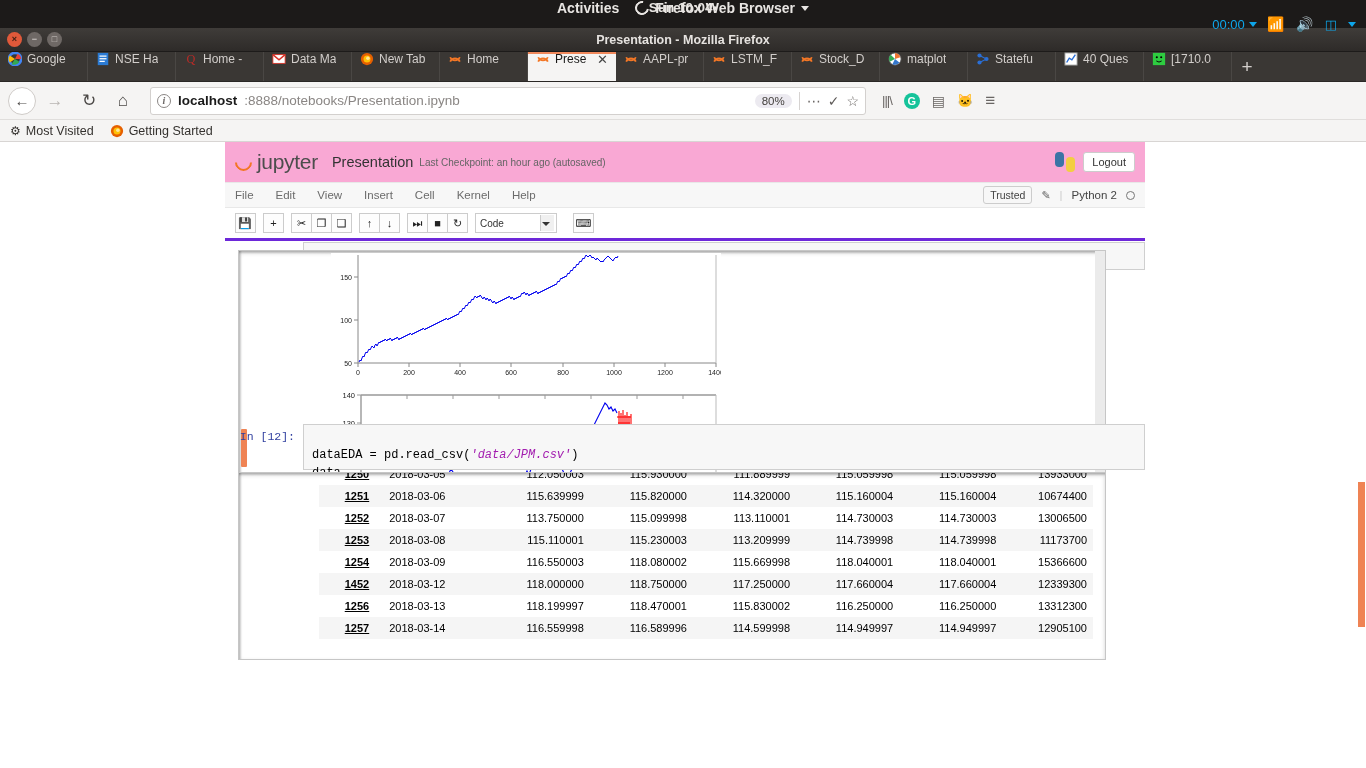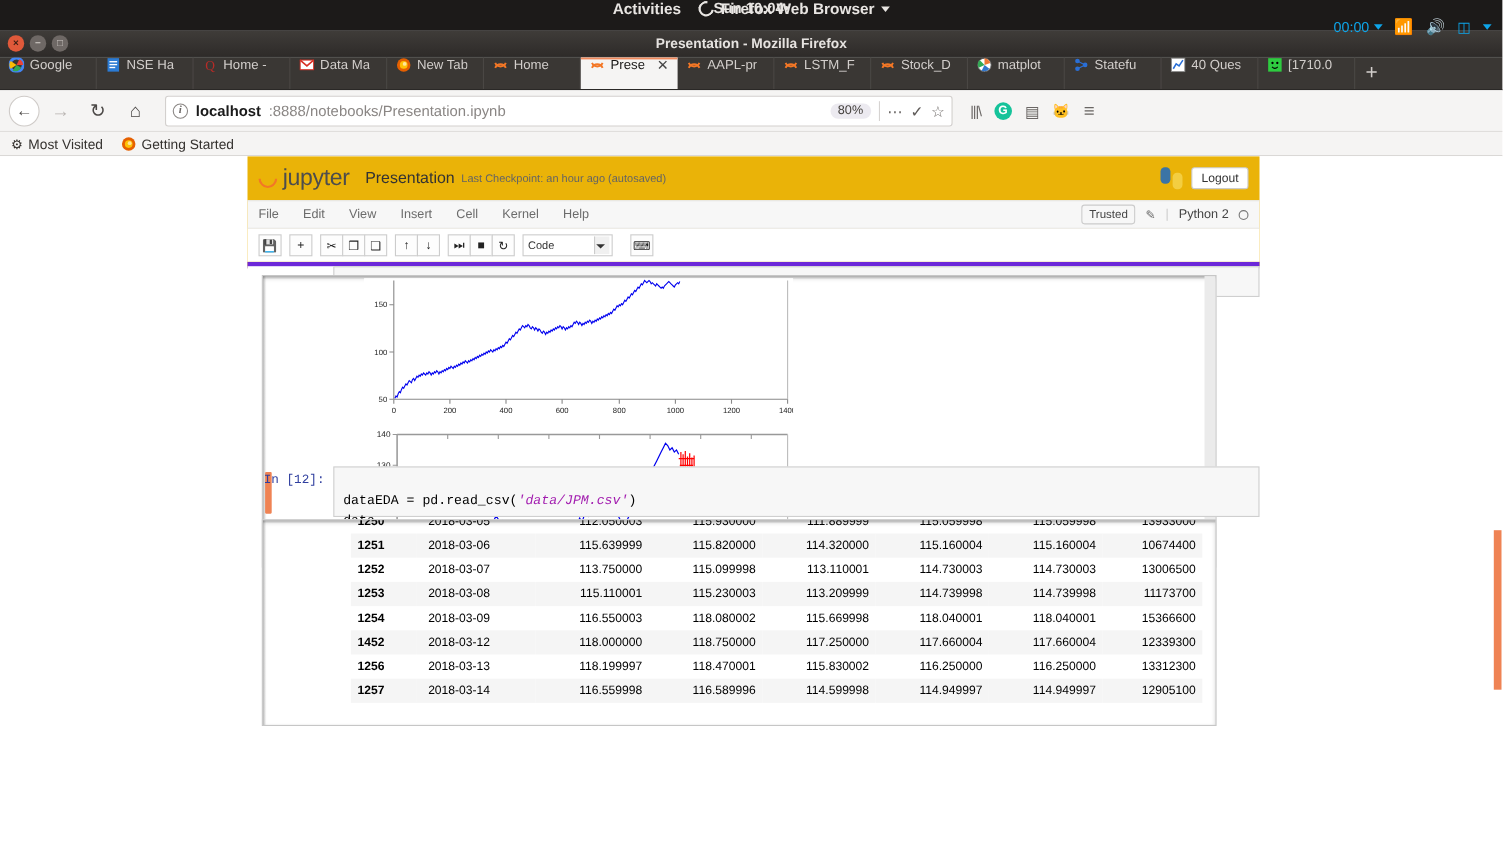--- a/index.html
+++ b/index.html
@@ -134,22 +134,22 @@
     position: relative; width: 1366px; height: 625px; background: #fff;
     overflow: hidden;
   }
   #page {
     position: absolute; left: 0; top: 0; width: 1366px; height: 625px;
     background: #ffffff;
   }
 
   
   #jp-header {
-    position: absolute; left: 225px; top: 0; width: 920px; background: #eab308;
-    border-bottom: 6px solid #6d28d9;
+    position: absolute; left: 225px; top: 0; width: 920px; background: #f9a8d4;
+    border-bottom: 3px solid #6d28d9;
   }
   #jp-topline { height: 40px; display: flex; align-items: center; padding: 0 10px; }
   .jp-logo {
     display: flex; align-items: center; gap: 5px;
     font-size: 21px; color: #4d4d4d; font-weight: 300; letter-spacing: -0.3px;
   }
   .jp-logo .ring {
     width: 17px; height: 17px; border-radius: 50%;
     border: 2.4px solid #f37726; border-right-color: transparent;
     border-top-color: transparent; transform: rotate(-45deg);
@@ -228,21 +228,21 @@
     box-shadow: inset 0 2px 4px rgba(0,0,0,.18);
   }
 
   
   .fig { position: relative; background: #fff; }
   .fig svg { display: block; }
 
   
   .df { width: 100%; border-collapse: collapse; font-size: 11px; color: #000; }
   .df td { padding: 5px 6px; white-space: nowrap; text-align: right; }
-  .df td.idx { font-weight: bold; text-align: left; padding-right: 10px; }
+  .df td.idx { font-weight: bold; text-align: right; padding-right: 10px; text-decoration: underline; }
   .df td.dt { text-align: left; padding-left: 10px; }
   .df tr.alt { background: #f5f5f5; }
 
   
   .vscroll-track {
     position: absolute; width: 10px; background: #ebebeb;
   }
   .vscroll-thumb {
     position: absolute; width: 6px; left: 2px; background: #ef8354; border-radius: 1px;
   }

